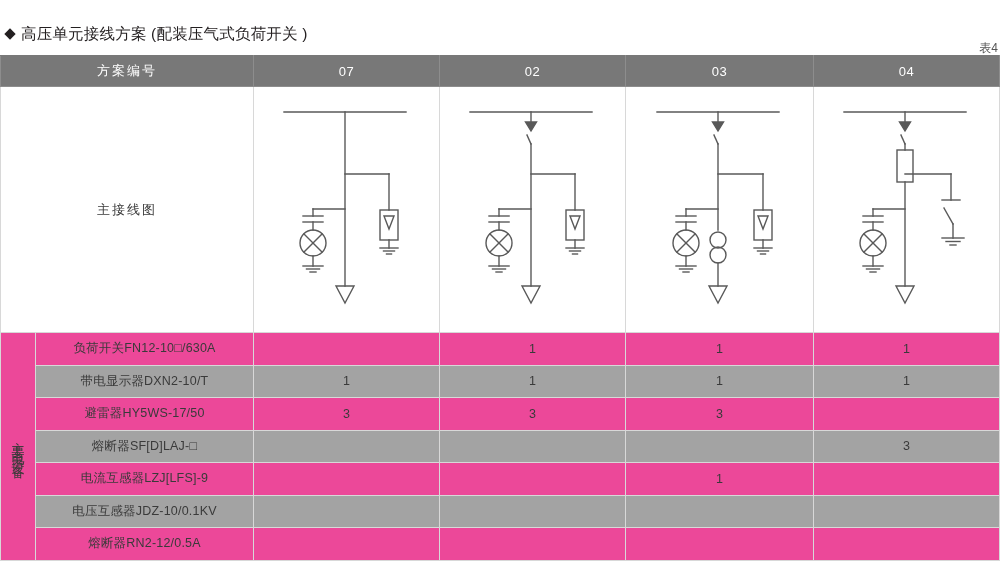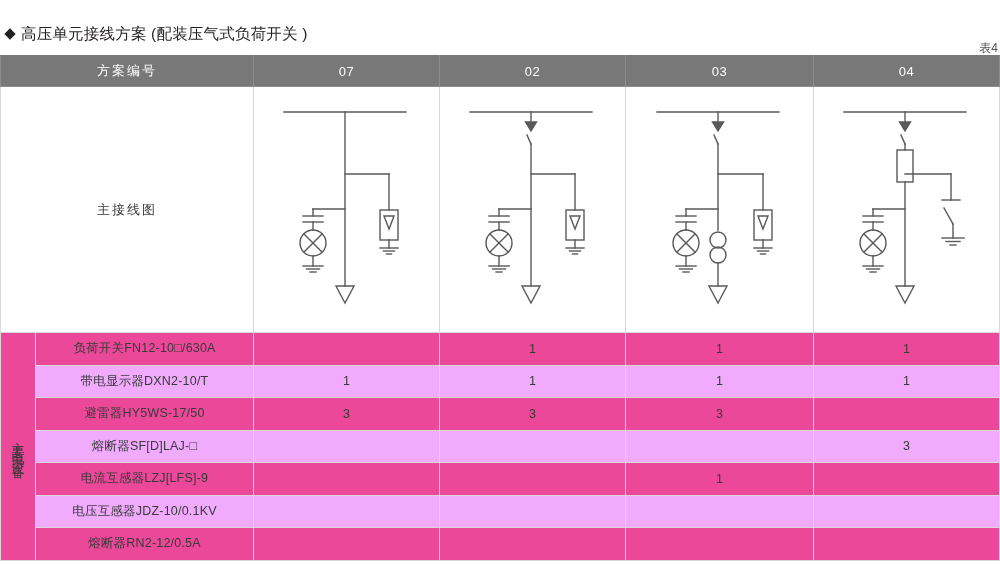--- a/index.html
+++ b/index.html
@@ -66,21 +66,21 @@
     font-size:13px;color:#3a3a3a;
     line-height:1;
     margin:0 auto;
     white-space:nowrap;
   }
 
   
   .eq-row td{height:31.5px;font-size:12.5px;color:#3a3a3a;}
   .eq-name{text-align:left;padding-left:22px;letter-spacing:.2px;white-space:nowrap;}
   .row-pink td{background:#ec4899;}
-  .row-white td{background:#f0abfc;}
+  .row-white td{background:#a3a3a3;}
   .val{font-size:12.5px;color:#4a4a4a;}
 </style>
 </head>
 <body>
 
 <div class="page">
 
   <div class="title-row">
     <div class="title">
       <span class="diamond"></span><span>高压单元接线方案 (配装压气式负荷开关 )</span>

